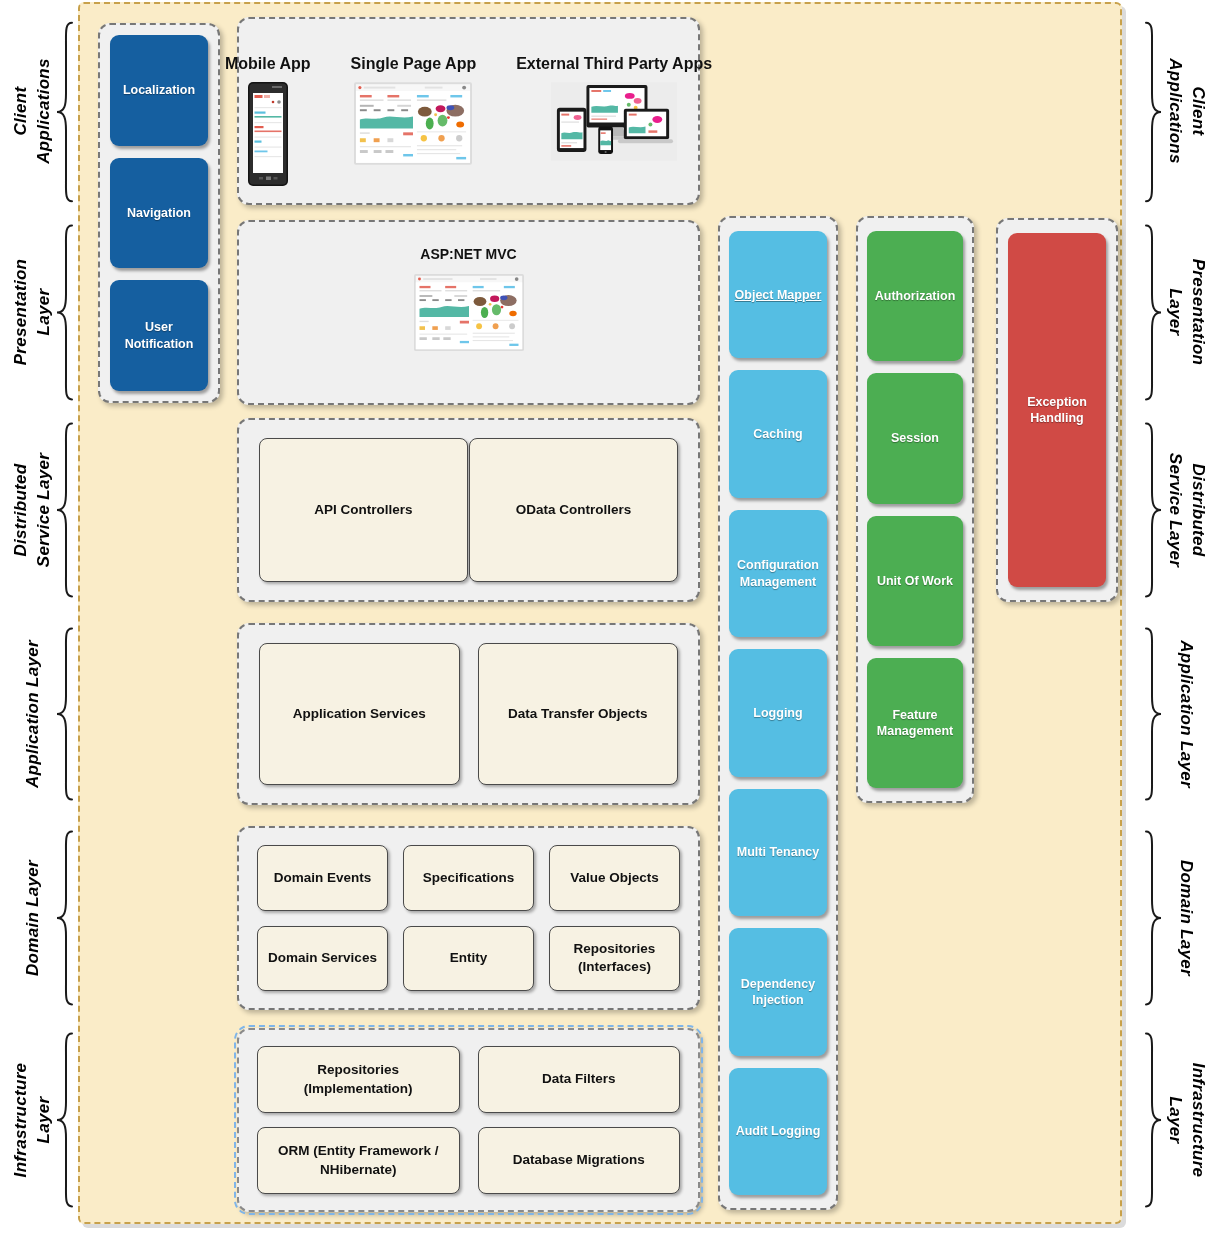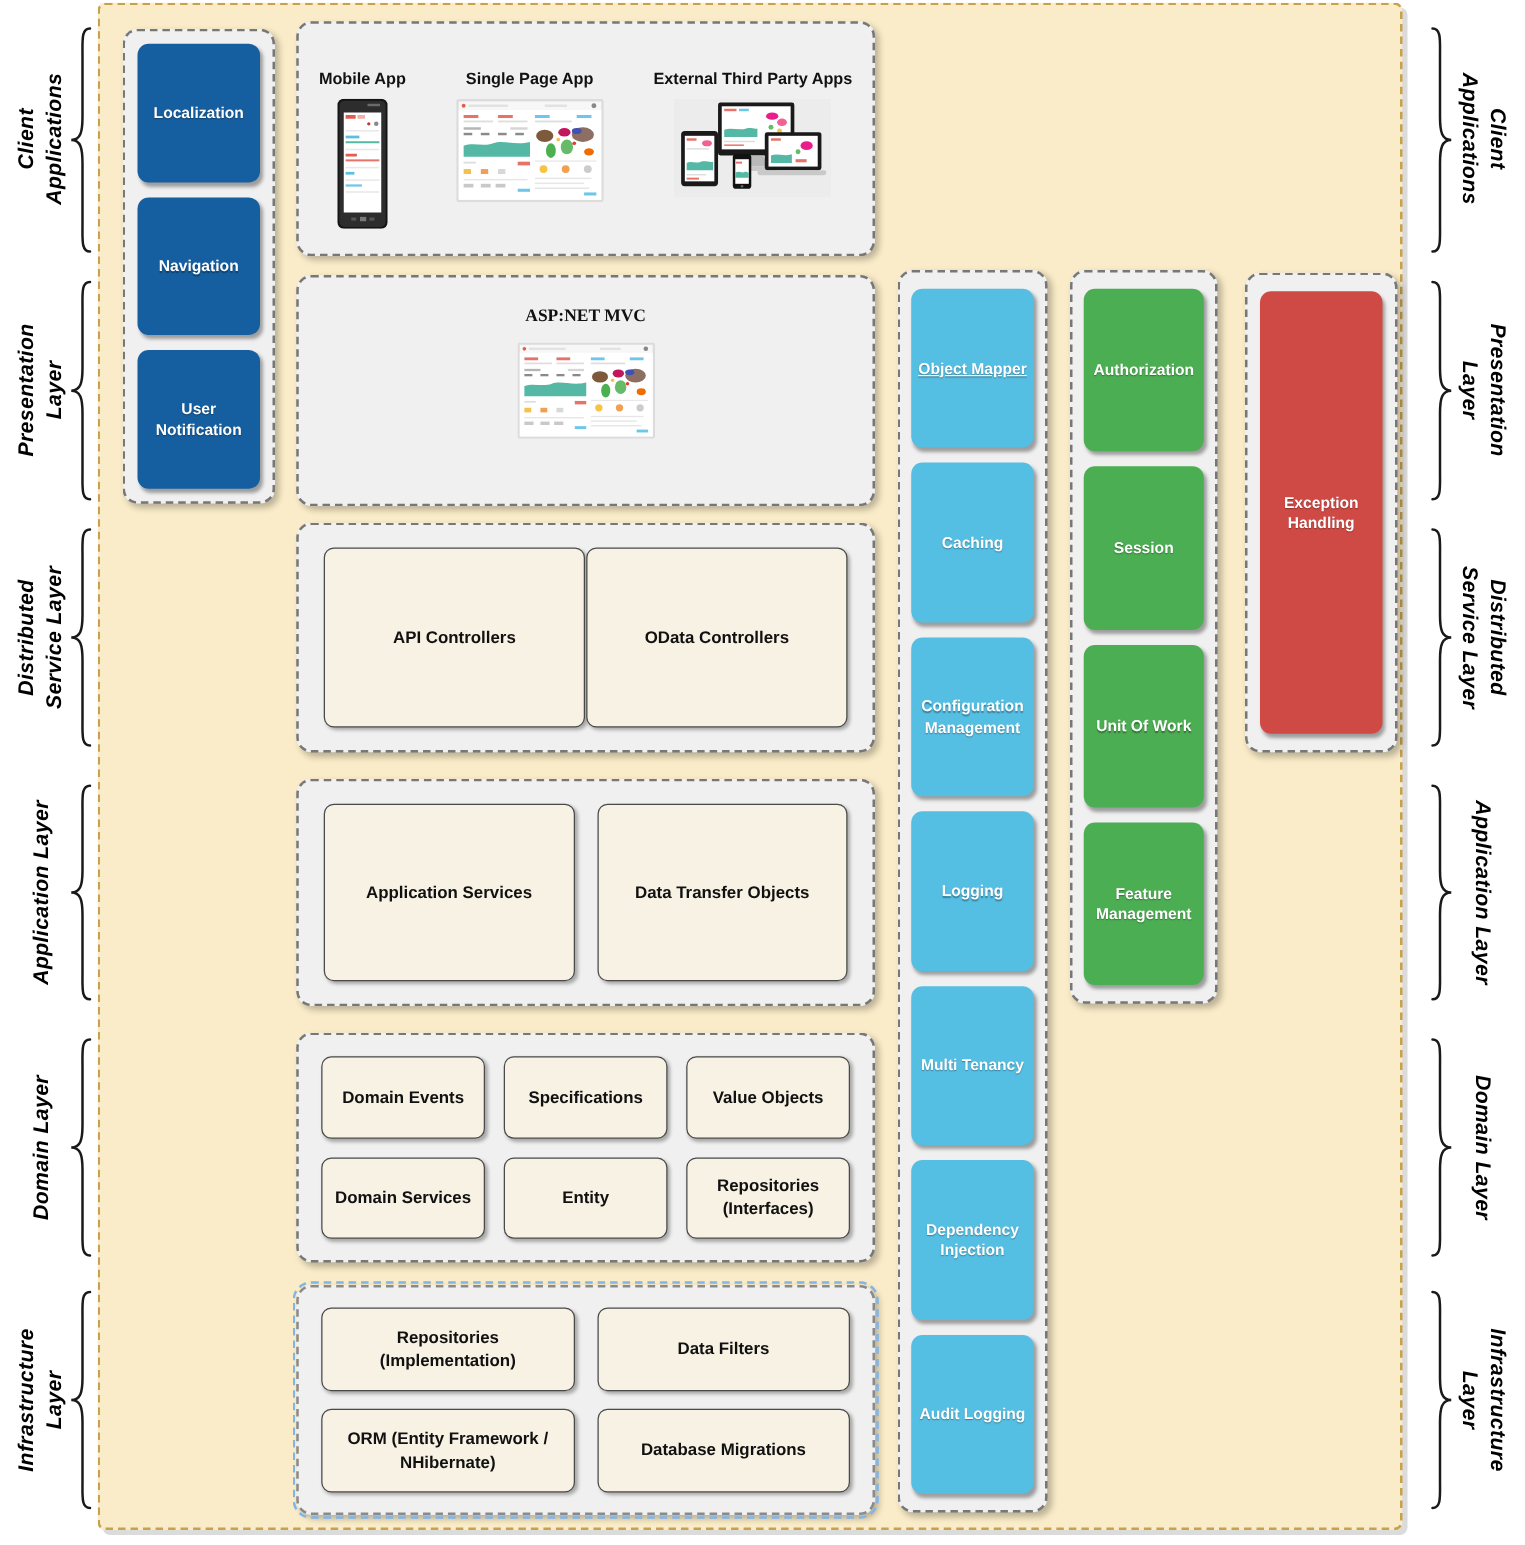--- a/index.html
+++ b/index.html
@@ -22,24 +22,24 @@
          justify-content:center;text-align:center;font-weight:bold;font-size:13.5px;color:#111;
          line-height:1.35;padding:6px 10px;box-shadow:2px 2px 3px rgba(0,0,0,.3);box-sizing:border-box;}
   .side-label{position:absolute;display:flex;align-items:center;justify-content:center;text-align:center;
               font-weight:bold;font-size:17px;color:#000;line-height:1.35;letter-spacing:.3px;
               font-style:italic;}
   .side-label.l{transform:rotate(-90deg);}
   .side-label.r{transform:rotate(90deg);}
   .brace{position:absolute;width:24px;}
   .brace path{stroke:#1a1a1a;stroke-width:2;fill:none;stroke-linecap:round;vector-effect:non-scaling-stroke;}
   .figure{display:flex;flex-direction:column;align-items:center;gap:9px;}
-  .figure .cap{font-weight:bold;font-size:13px;color:#111;white-space:nowrap;}
+  .figure .cap{font-weight:bold;font-size:16px;color:#111;white-space:nowrap;}
   .apps-row{display:flex;justify-content:center;align-items:flex-start;gap:40px;padding-top:36px;}
   .pres-col{display:flex;flex-direction:column;align-items:center;}
-  .pres-title{font-weight:bold;font-size:14px;color:#111;margin-top:24px;font-family:Liberation Serif, serif;}
+  .pres-title{font-weight:bold;font-size:14px;color:#111;margin-top:24px;}
 </style>
 </head>
 <body>
 
 <div class="stage">
 
   <svg width="0" height="0" style="position:absolute" aria-hidden="true">
     <defs>
       <g id="dash">
         <rect width="120" height="84" rx="2" fill="#dcdcdc"></rect>

